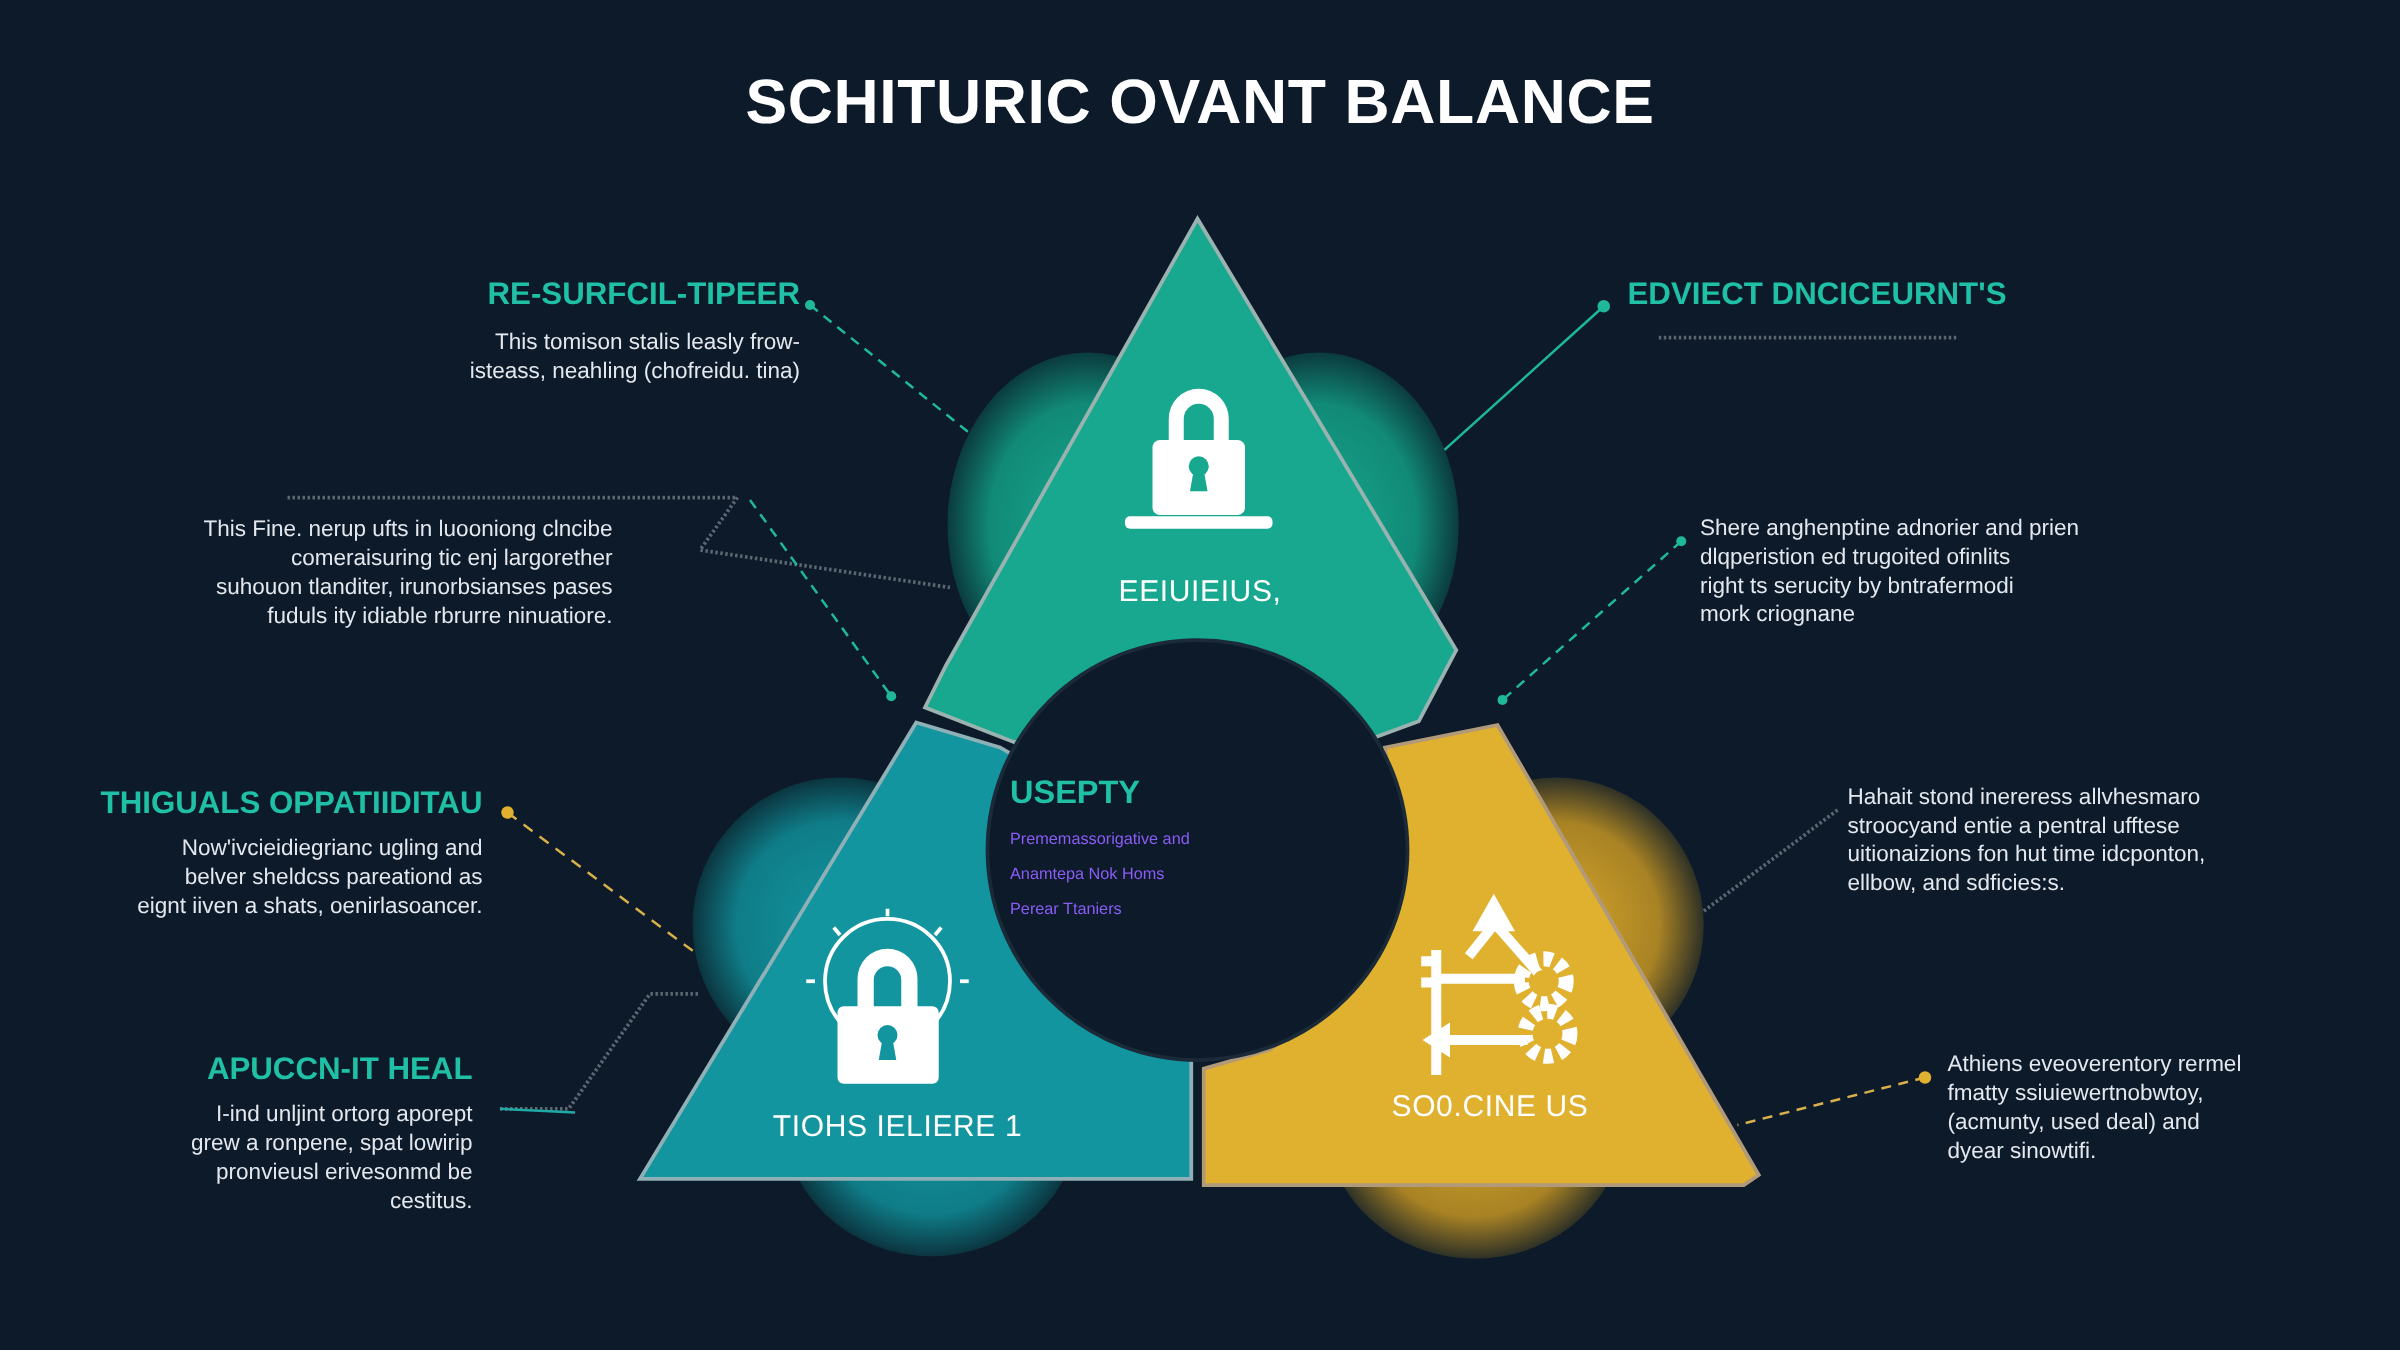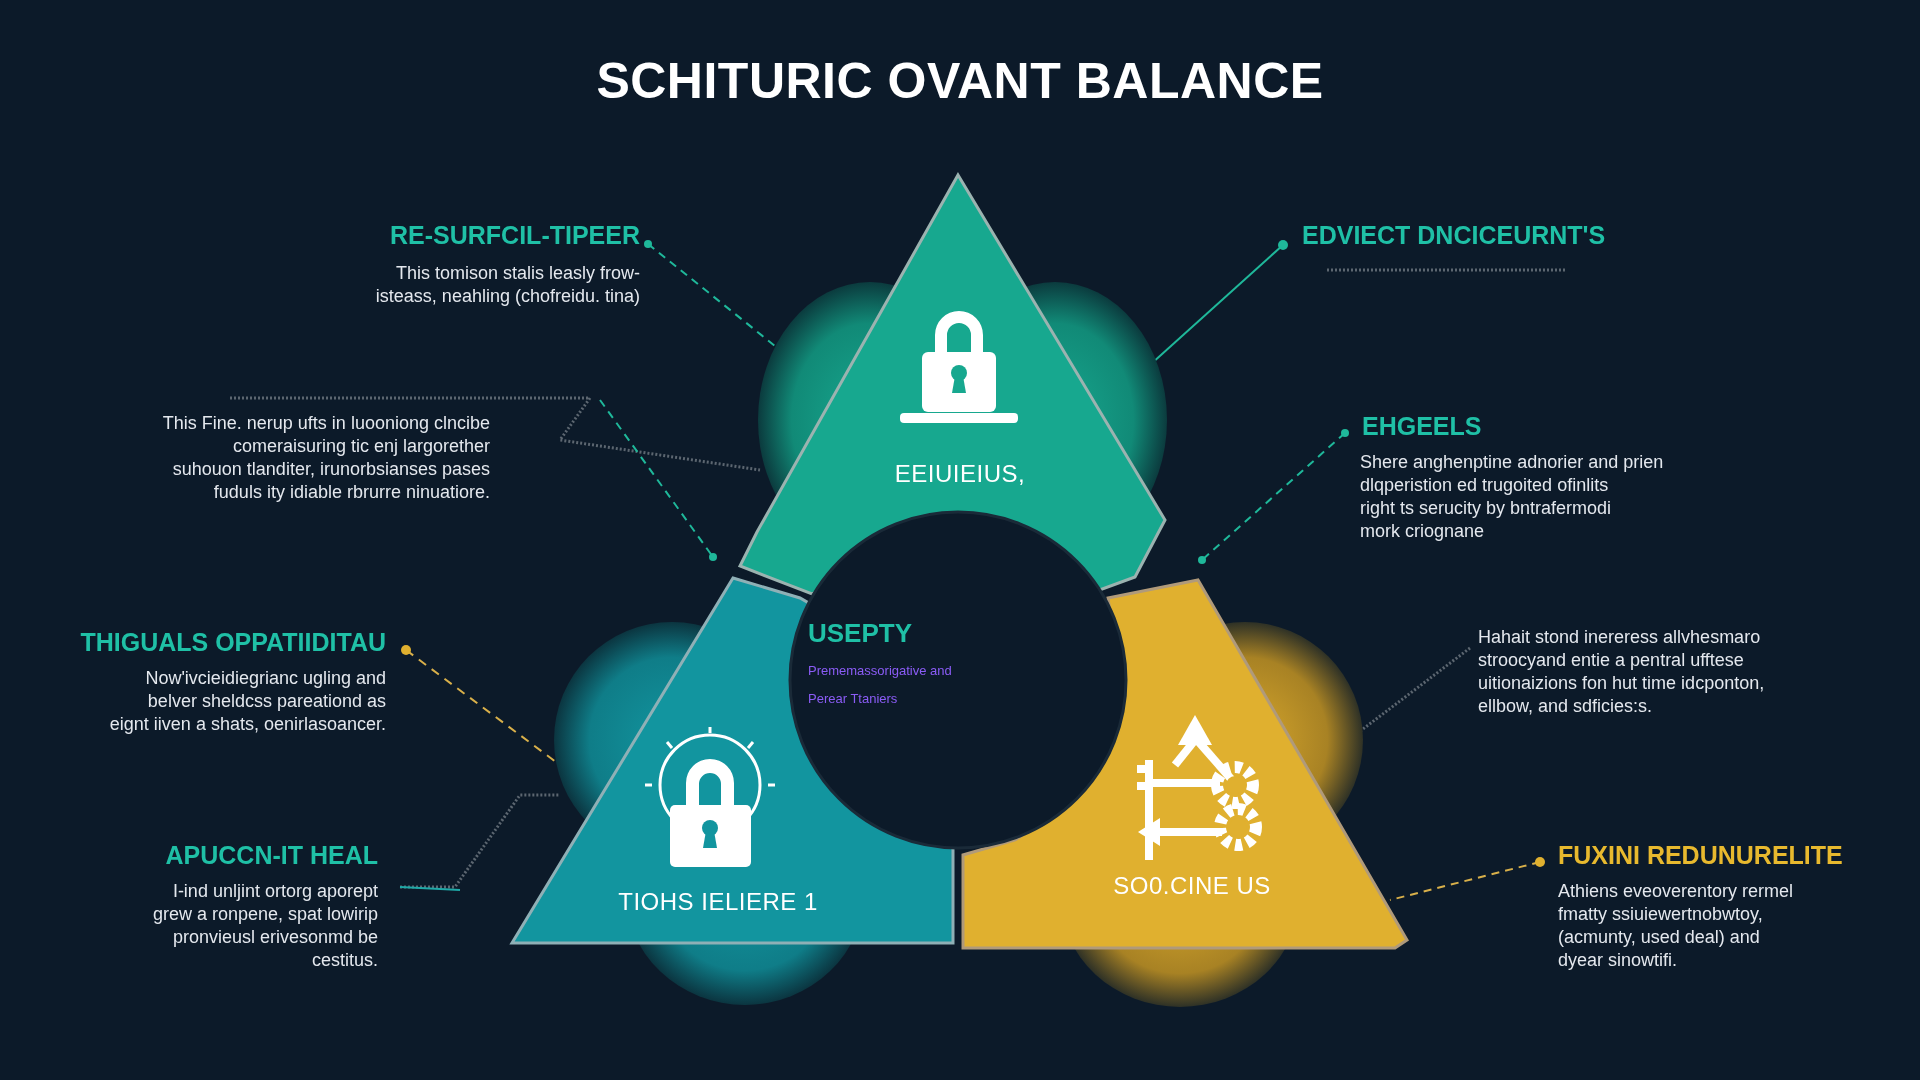--- a/index.html
+++ b/index.html
@@ -130,20 +130,21 @@
 </svg>
 
 <div class="seg-label" style="left:840px; top:460px;">EEIUIEIUS,</div>
 <div class="seg-label" style="left:598px; top:888px;">TIOHS IELIERE 1</div>
 <div class="seg-label" style="left:1072px; top:872px;">SO0.CINE US</div>
 
 <div class="core">
   <div class="heading">USEPTY</div>
   <div class="body">
     <div>Prememassorigative and</div>
+    <div>Anamtepa Nok Homs</div>
     <div>Perear Ttaniers</div>
   </div>
 </div>
 
 <div class="block center-align" style="left:330px; top:220px; width:310px;">
   <div class="heading" style="color:#1fc0a6;">RE-SURFCIL-TIPEER</div>
   <div class="body">
     <div>This tomison stalis leasly frow-</div>
     <div>isteass, neahling (chofreidu. tina)</div>
   </div>
@@ -175,39 +176,37 @@
     <div>pronvieusl erivesonmd be</div>
     <div>cestitus.</div>
   </div>
 </div>
 
 <div class="block" style="left:1302px; top:220px; width:340px;">
   <div class="heading" style="color:#1fc0a6; margin-bottom:24px;">EDVIECT DNCICEURNT'S</div>
 </div>
 
 <div class="block" style="left:1362px; top:411px; width:330px;">
-  <div class="heading" style="color:#1fc0a6; margin-bottom:10px;">EHGEELS</div>
   <div class="body" style="margin-left:-2px;">
     <div>Shere anghenptine adnorier and prien</div>
     <div>dlqperistion ed trugoited ofinlits</div>
     <div>right ts serucity by bntrafermodi</div>
     <div>mork criognane</div>
   </div>
 </div>
 
 <div class="block" style="left:1478px; top:626px; width:320px;">
   <div class="body">
     <div>Hahait stond inereress allvhesmaro</div>
     <div>stroocyand entie a pentral ufftese</div>
     <div>uitionaizions fon hut time idcponton,</div>
     <div>ellbow, and sdficies:s.</div>
   </div>
 </div>
 
 <div class="block" style="left:1558px; top:840px; width:300px;">
-  <div class="heading" style="color:#e8b92e; margin-bottom:10px;">FUXINI REDUNURELITE</div>
   <div class="body">
     <div>Athiens eveoverentory rermel</div>
     <div>fmatty ssiuiewertnobwtoy,</div>
     <div>(acmunty, used deal) and</div>
     <div>dyear sinowtifi.</div>
   </div>
 </div>
 
 </body></html>

